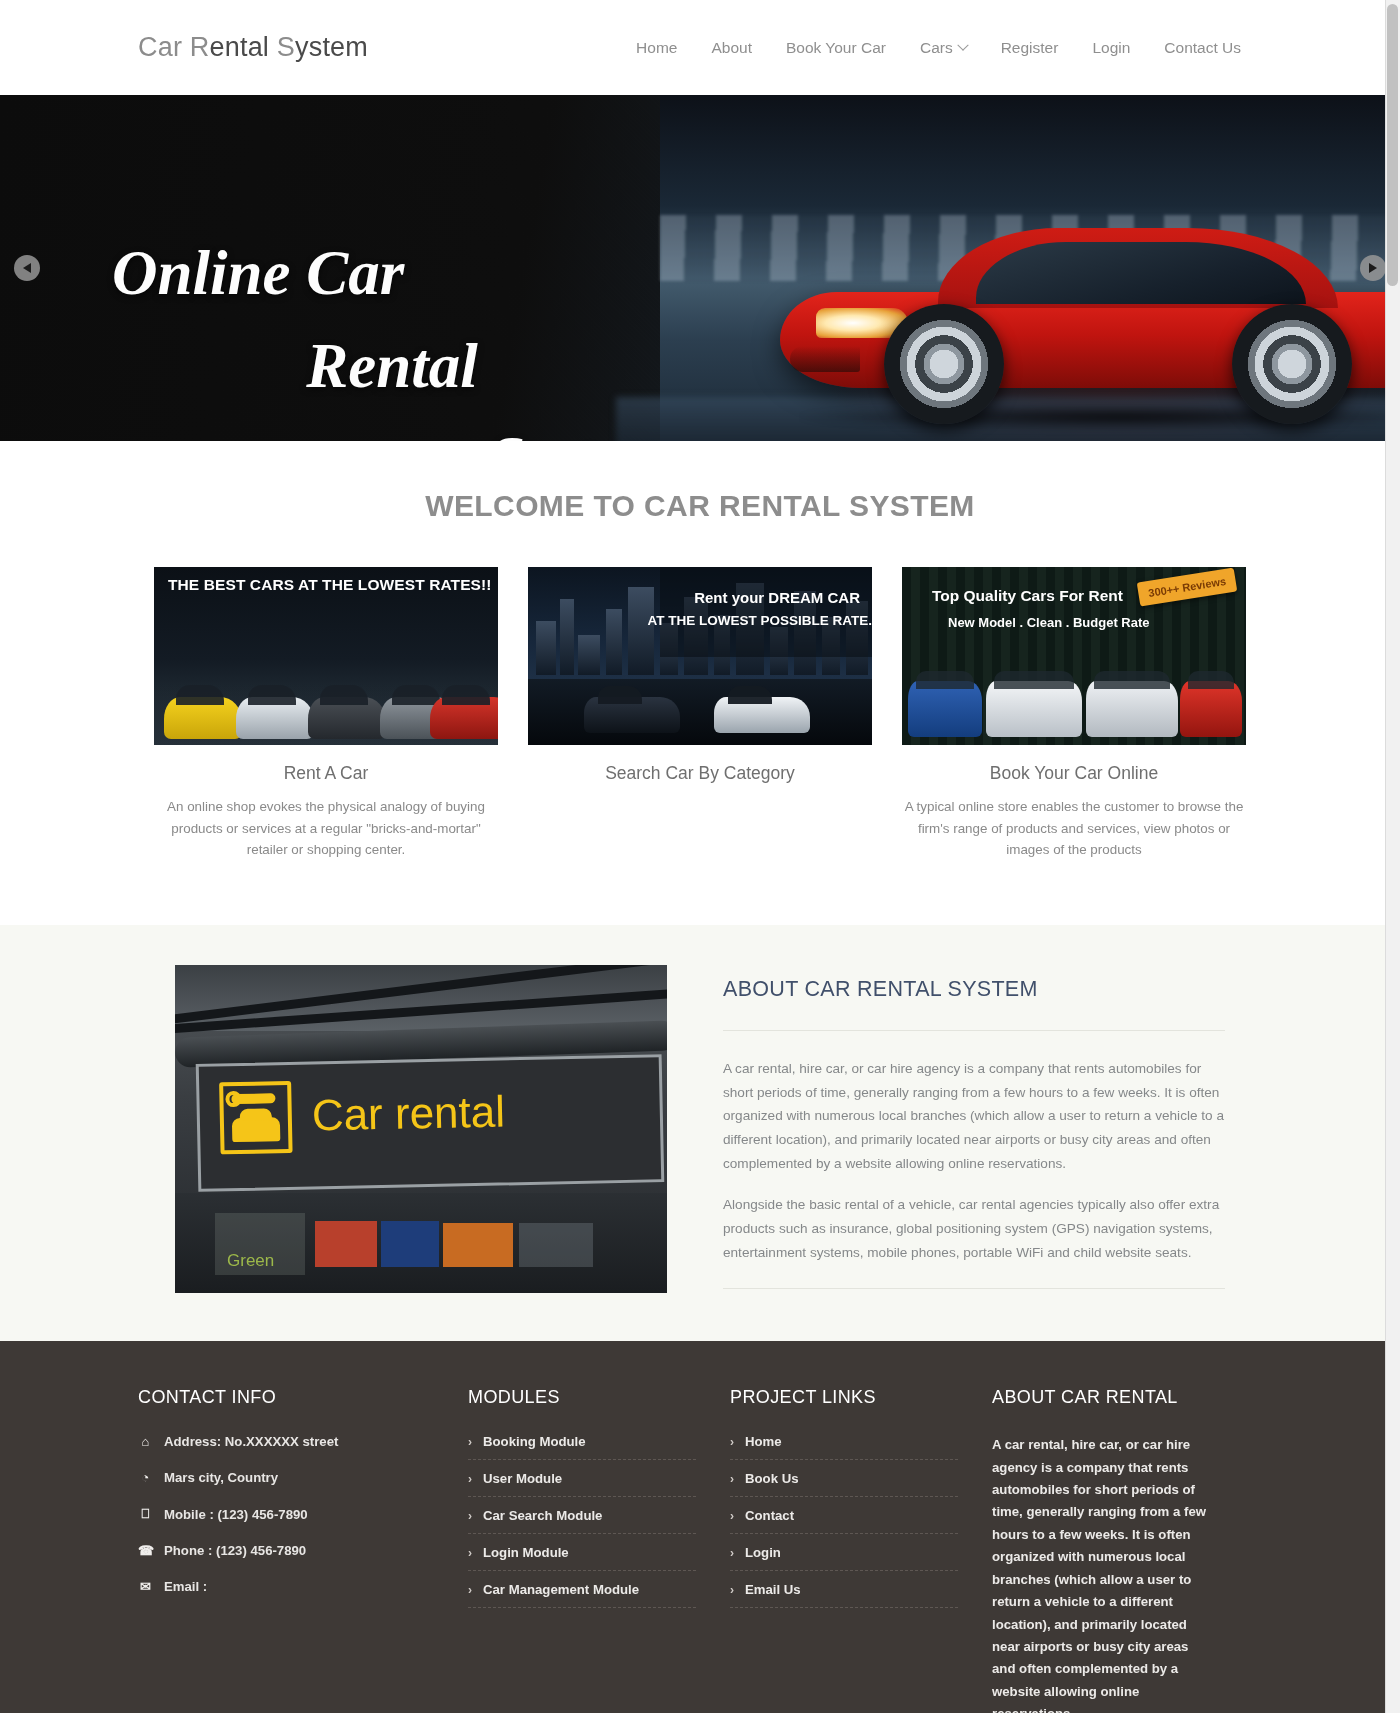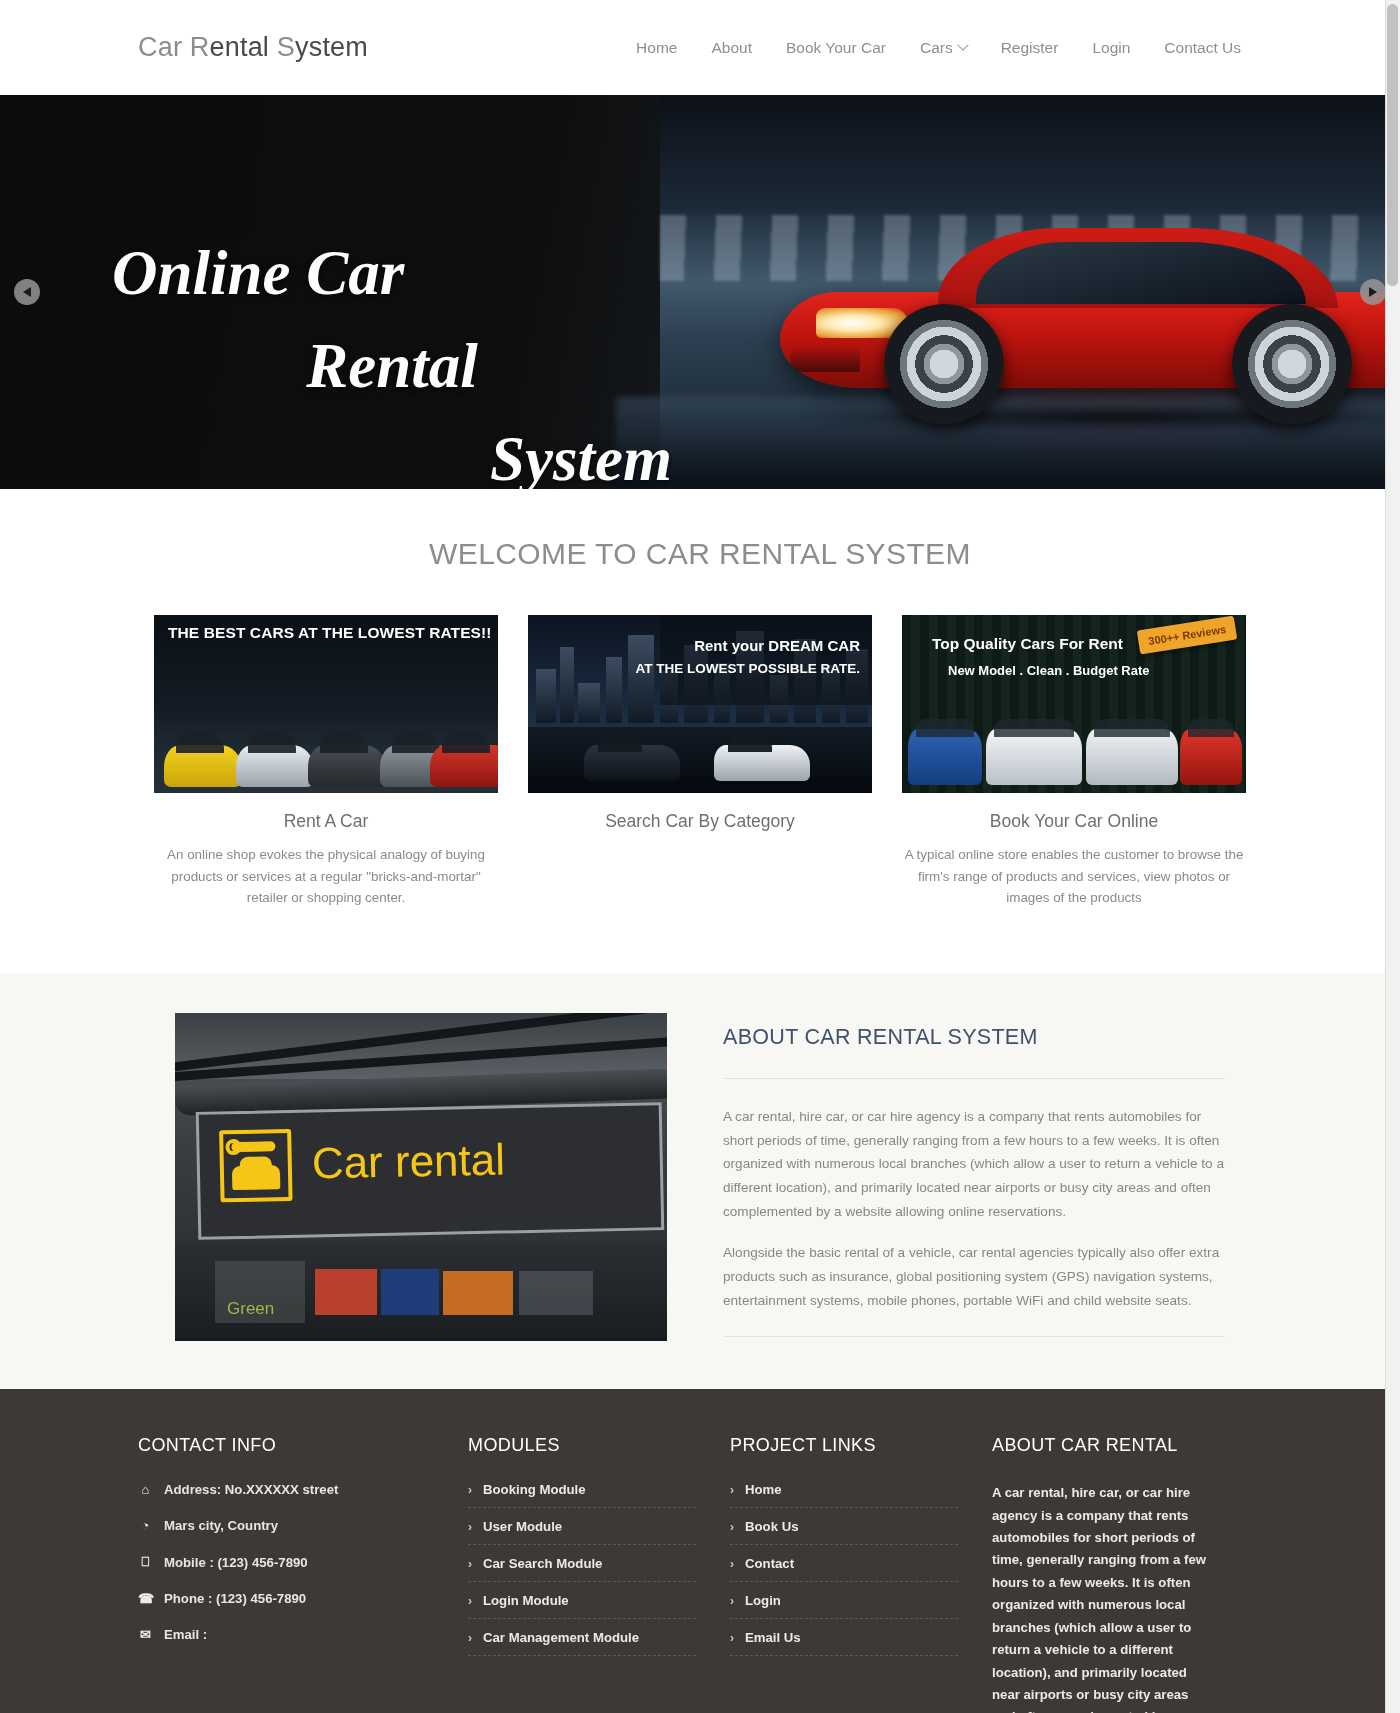--- a/index.html
+++ b/index.html
@@ -50,21 +50,21 @@
     display: inline-block;
     width: 8px; height: 8px;
     border-right: 1.4px solid #9a9a9a;
     border-bottom: 1.4px solid #9a9a9a;
     transform: rotate(45deg) translate(-2px,-2px);
   }
 
   
   .hero {
     position: relative;
-    height: 394px;
+    height: 346px;
     overflow: hidden;
     background:
       linear-gradient(100deg, rgba(12,12,12,1) 0%, rgba(14,14,14,.99) 38%, rgba(20,26,32,.85) 52%, rgba(28,38,48,.5) 64%, rgba(30,40,52,.25) 78%, rgba(34,44,56,.12) 100%),
       repeating-linear-gradient(45deg, #1c1c1c 0px, #1c1c1c 1px, #131313 1px, #131313 3px),
       #141414;
   }
   .hero-photo {
     position: absolute;
     right: 0; top: 0;
     width: 740px; height: 394px;
@@ -178,21 +178,21 @@
   .car-arrow.next .tri { border-left: 8px solid #1b1b1b; }
 
   
   .welcome {
     background: #fff;
     padding: 48px 0 64px;
   }
   .welcome h2 {
     text-align: center;
     font-size: 30px;
-    font-weight: 400;
+    font-weight: 700;
     color: #8d8d8d;
     letter-spacing: .4px;
     margin-bottom: 44px;
   }
   .cards {
     display: flex;
     justify-content: center;
     gap: 30px;
     padding: 0 150px;
   }
@@ -248,21 +248,21 @@
 
   
   .c2 {
     background:
       linear-gradient(180deg,#0c1520 0%, #16263a 40%, #1d2f45 62%, #0a1119 100%);
   }
   .c2 .skyline{position:absolute; left:0; right:0; top:12px; height:96px;}
   .c2 .bld{position:absolute; bottom:0; background:linear-gradient(180deg,#3c4c60,#111b27);}
   .c2 .dim{position:absolute; right:0; top:0; width:212px; height:90px; background:rgba(8,12,18,.55);}
   .c2 .t1{position:absolute; right:12px; top:22px; font-size:15px; font-weight:700; color:#fff; text-align:center;}
-  .c2 .t2{position:absolute; right:12px; top:46px; font-size:13.5px; font-weight:700; color:#fff; text-align:left;}
+  .c2 .t2{position:absolute; right:0; top:46px; font-size:13.5px; font-weight:700; color:#fff; text-align:left;}
   .c2 .road{position:absolute; left:0; right:0; bottom:0; height:66px; background:linear-gradient(180deg,#121b25,#05080c);}
   .c2 .sc{position:absolute; bottom:12px; height:36px; border-radius:12px 20px 6px 6px/16px 20px 6px 6px;}
   .c2 .sc::after{content:""; position:absolute; left:14px; top:-11px; width:44px; height:18px; background:rgba(20,26,34,.95); border-radius:12px 14px 0 0;}
   .c2 .scA{left:56px; width:96px; background:linear-gradient(180deg,#2a3340,#0d1218);}
   .c2 .scB{left:186px; width:96px; background:linear-gradient(180deg,#f0f3f6,#9aa4ad);}
 
   
   .c3 {
     background:
       repeating-linear-gradient(90deg, #0e1a16 0px, #0e1a16 9px, #16241e 9px, #16241e 18px),

